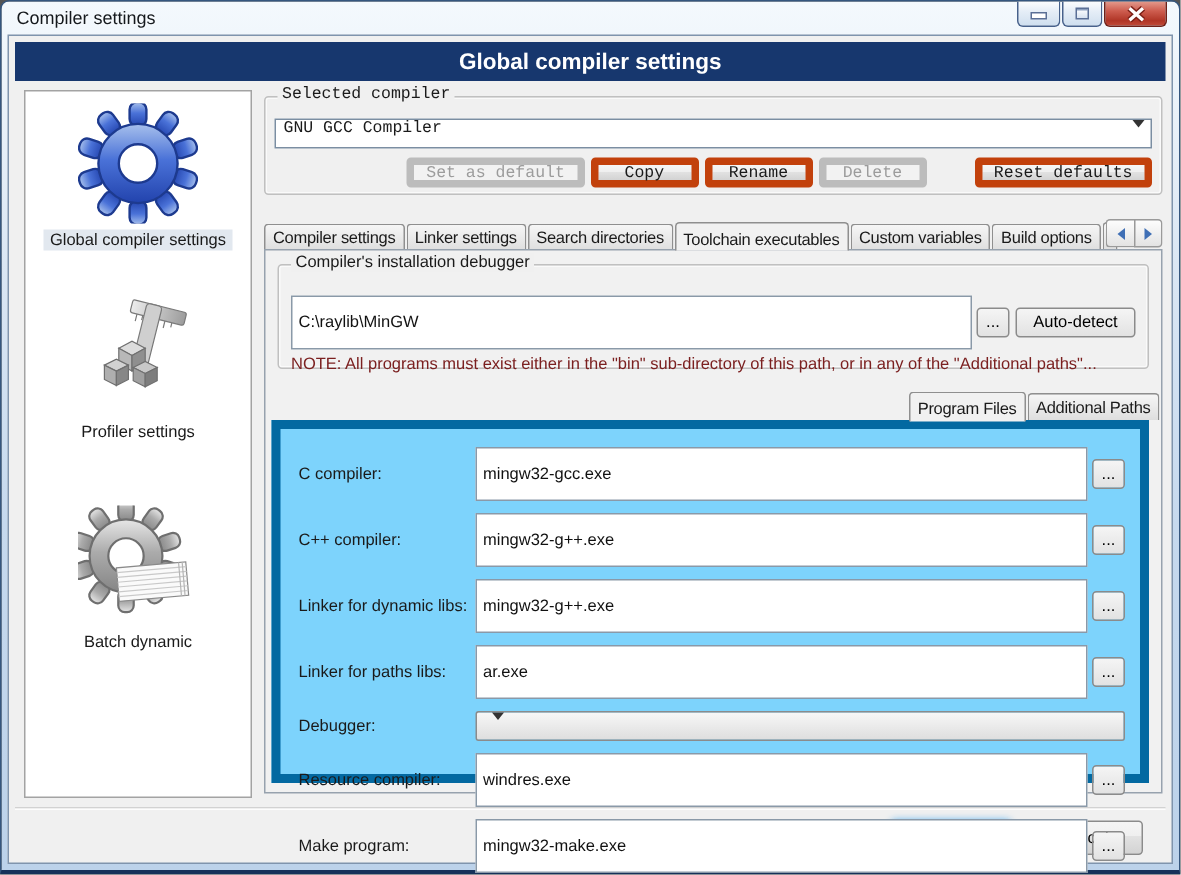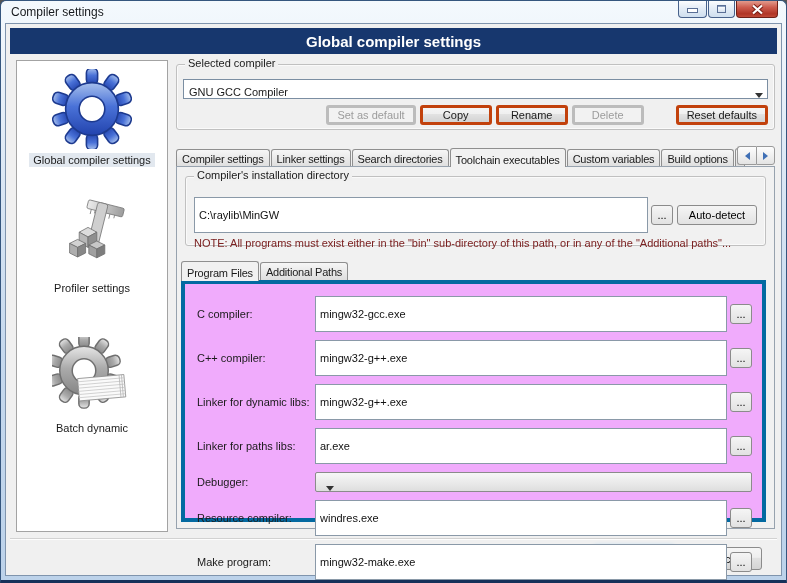--- a/index.html
+++ b/index.html
@@ -31,32 +31,32 @@
   .side-item { display:flex; flex-direction:column; align-items:center; cursor:default; }
   .side-item:nth-child(1){ margin-top:8px; } .side-item:nth-child(2){ margin-top:30px; } .side-item:nth-child(3){ margin-top:42px; }
   .side-icon { width:80px; height:80px; display:flex; align-items:center; justify-content:center; }
   .side-label { margin-top:4px; padding:1px 4px; white-space:nowrap; }
   .side-item.selected .side-label { background:#e2e8ef; }
 
   
   .group { position:absolute; border:1px solid #c0c0c0; border-radius:3px; box-shadow:inset 0 0 0 1px #fafafa; }
   .group-label { position:absolute; top:-8px; left:8px; background:#f0f0f0; padding:0 3px; white-space:nowrap; }
 
-  .grp-selcomp { left:170px; right:6px; top:40px; height:66px; }
+  .grp-selcomp { left:170px; right:6px; top:40px; height:66px;font-family:Liberation Mono, monospace; }
   .selcomp-combo { margin:14px 6px 0 6px; }
   .selcomp-btns { display:flex; justify-content:flex-end; gap:4px; margin:6px 6px 0 0; }
 
   
-  .combo { height:20px; border:1px solid #7b8ea2; background:#fff; display:flex; align-items:flex-end; padding-left:5px; cursor:default; }
+  .combo { height:20px; border:1px solid #7b8ea2; background:#fff; display:flex; align-items:flex-start; padding-left:5px; cursor:default; }
   .combo-text { flex:1; white-space:nowrap; overflow:hidden; }
   .carrow { width:17px; display:flex; justify-content:center; flex:none; }
   .carrow i { width:0; height:0; border-left:4px solid transparent; border-right:4px solid transparent; border-top:5px solid #333; }
   .combo.gray { background:linear-gradient(#f7f7f7,#ececec 45%,#dedede); border:1px solid #8b8b8b; border-radius:2px; }
 
-  .win-btn { height:20px; min-width:72px; padding:0 8px; font:inherit; color:#1a1a1a; border:3px solid #c2410c; border-radius:3px;
+  .win-btn { height:20px; min-width:72px; padding:0 8px; font:inherit; color:#1a1a1a; border:5px solid #c2410c; border-radius:3px;
              background:linear-gradient(#f5f5f5,#efefef 45%,#e2e2e2 46%,#d3d3d3); cursor:default; }
   .win-btn:disabled { color:#9c9c9c; border-color:#bcbcbc; background:#f2f2f2; }
   .selcomp-btns .win-btn:last-child { margin-left:28px; min-width:88px; }
 
   .tfield { flex:1; height:20px; border:1px solid #8a99a8; background:#fff; padding:17px 4px; font:inherit; color:#111; min-width:0; }
   .dots { width:22px; height:20px; font:inherit; border:1px solid #8b8b8b; border-radius:3px;
           background:linear-gradient(#f5f5f5,#e2e2e2); margin-left:3px; flex:none; cursor:default; }
 
   
   .tabstrip { position:absolute; left:170px; right:6px; top:119px; height:24px; display:flex; align-items:flex-end; overflow:hidden; padding-right:46px; }
@@ -74,22 +74,22 @@
   
   .tabpage { position:absolute; left:170px; right:6px; top:142px; height:363px; border:1px solid #97a2ae; background:#f1f1f1; z-index:1; }
 
   .grp-install { position:relative; margin:9px 8px 0; height:70px; border:1px solid #c0c0c0; border-radius:3px; box-shadow:inset 0 0 0 1px #fafafa; padding:20px 8px 0; }
   .install-row { display:flex; align-items:center; }
   .autodetect { width:80px; height:20px; font:inherit; border:1px solid #8b8b8b; border-radius:3px;
                 background:linear-gradient(#f5f5f5,#e2e2e2); margin-left:4px; flex:none; cursor:default; }
   .note { margin-top:4px; color:#7b2020; white-space:nowrap; overflow:hidden; }
 
   
-  .subtabstrip { display:flex; align-items:flex-end; margin:12px 0 0 4px; height:22px; position:relative; z-index:2; }
-  .inner-page { margin:0 8px 0 4px; height:242px; border:4px solid #0369a1; background:#f0abfc; padding:12px 10px 0 12px; }
+  .subtabstrip { display:flex; align-items:flex-end; margin:12px 0 0 4px; height:22px; position:relative; z-index:2;justify-content:flex-end; }
+  .inner-page { margin:0 8px 0 4px; height:242px; border:6px solid #0369a1; background:#7dd3fc; padding:12px 10px 0 12px; }
 
   .frow { display:flex; align-items:center; margin-bottom:8px; }
   .flabel { width:118px; flex:none; white-space:nowrap; }
   .frow .combo.gray { flex:1; }
 
   
   .separator { position:absolute; left:4px; right:4px; top:514px; border-top:1px solid #d2d2d2; border-bottom:1px solid #fdfdfd; }
   .btn { position:absolute; top:523px; width:80px; height:23px; font:inherit; border:1px solid #8b8b8b; border-radius:3px;
          background:linear-gradient(#f5f5f5,#efefef 45%,#e2e2e2 46%,#d3d3d3); cursor:default; }
   .btn.ok { left:588px; border-color:#2e6da8; background:linear-gradient(#eef9ff,#d3eefc 45%,#aadef8 46%,#8fd2f3);
@@ -247,21 +247,21 @@
           </span>
         <span class="arrow-btn right">
             <i class="tri-r"></i>
           </span>
       </span>
     </div>
 
     <div class="tabpage">
 
       <div class="grp-install">
-        <span class="group-label">Compiler's installation directory</span>
+        <span class="group-label">Compiler's installation debugger</span>
         <div class="install-row">
           <input class="tfield" readonly="" value="C:\raylib\MinGW" style="">
           <button class="dots">...</button>
           <button class="autodetect">Auto-detect</button>
         </div>
         <div class="note">NOTE: All programs must exist either in the "bin" sub-directory of this path, or in any of the "Additional paths"...</div>
       </div>
 
       <div class="subtabstrip" id="sub-tabs">
           <div class="tab active">Program Files</div>

